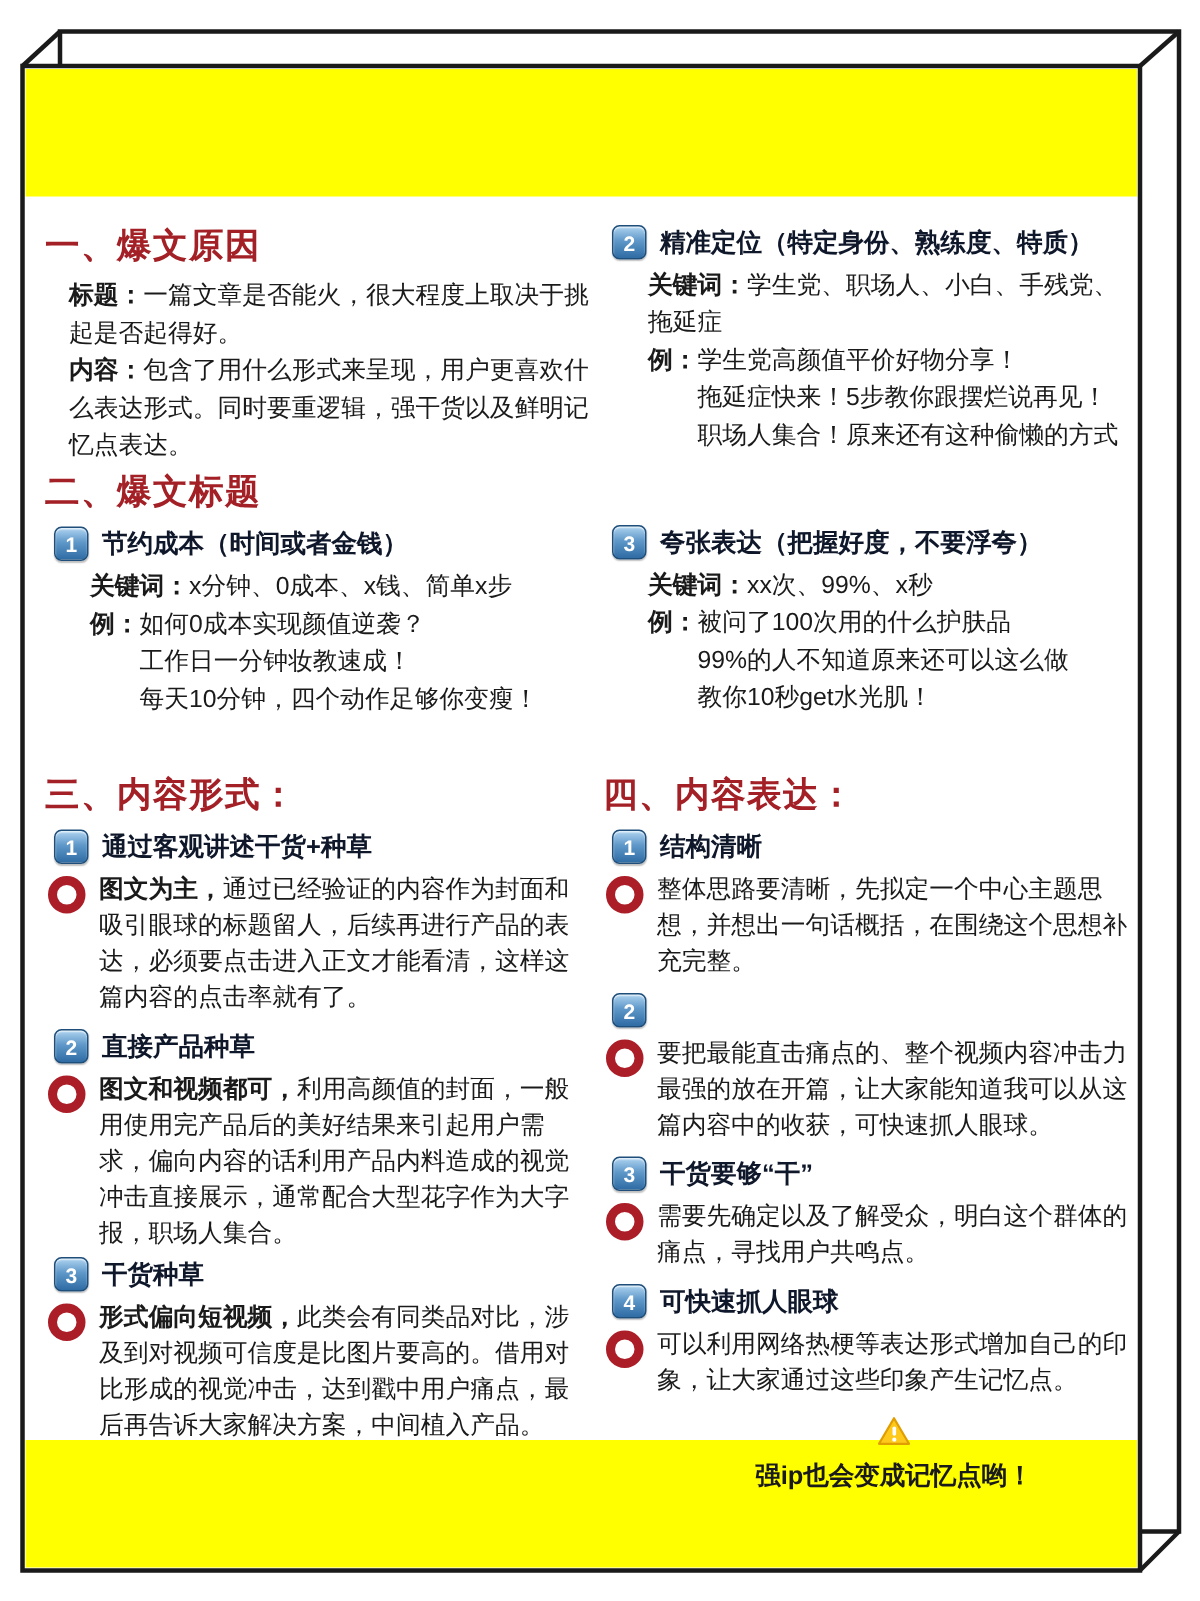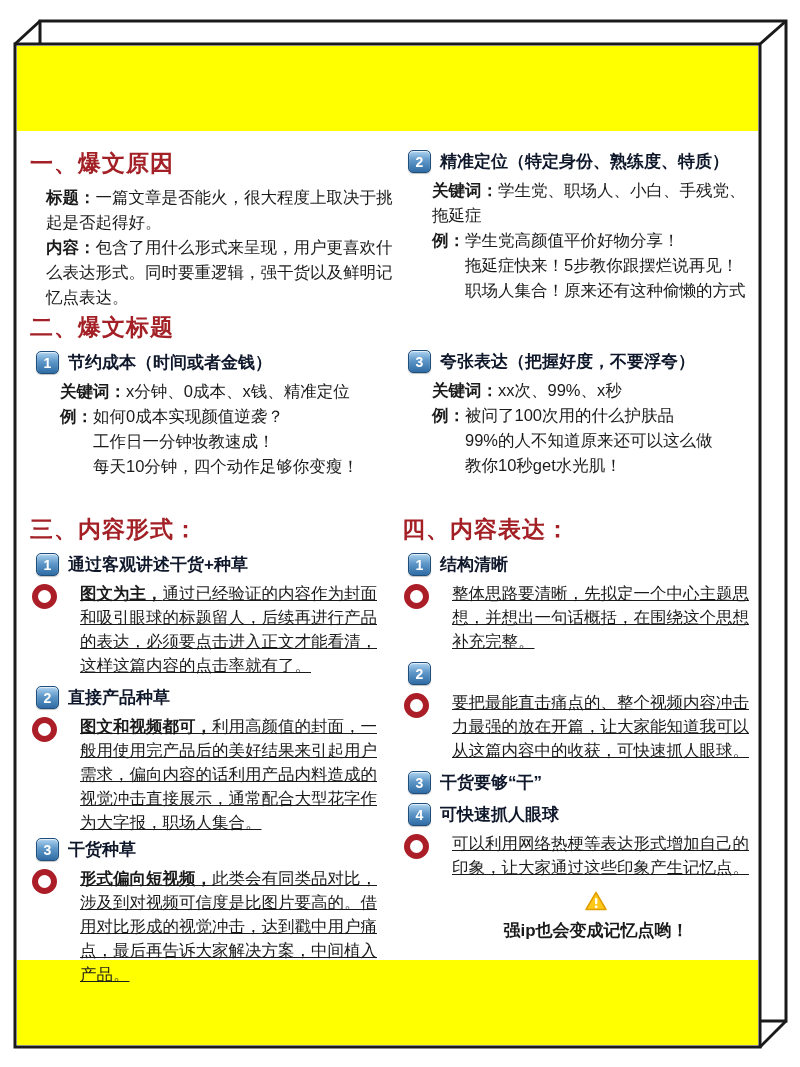--- a/index.html
+++ b/index.html
@@ -22,21 +22,21 @@
     border:1px solid #1e4e79;color:#fff;font-weight:bold;font-size:14px;
     display:flex;align-items:center;justify-content:center;
     box-shadow:inset 0 1px 1px rgba(255,255,255,.7),0 1px 1px rgba(0,0,0,.25);}
   .subhead{font-size:17px;font-weight:bold;color:#0f172a;}
 
   .kv{padding-left:30px;font-size:16.5px;line-height:25px;margin:1px 0;}
   .ex-row{display:flex;padding-left:30px;font-size:16.5px;line-height:25px;}
   .ex-label{font-weight:bold;flex:none;}
   .ex-lines{flex:1;}
 
-  .bullet{display:flex;gap:23px;margin:5px 0 9px 0;padding-left:2px;text-decoration:underline;}
+  .bullet{display:flex;gap:9px;margin:5px 0 9px 0;padding-left:2px;}
   .ring{flex:none;width:13px;height:13px;border:6px solid #AB1E28;border-radius:50%;
     background:#fff;margin-top:3px;}
   .bullet-text{font-size:16.5px;line-height:24px;}
 
   .warn-row{display:flex;align-items:center;gap:8px;padding-left:32px;margin-top:12px;
     font-size:17px;font-weight:bold;flex-direction:column;}
   .warn-icon{flex:none;}
 </style>
 </head>
 <body>
@@ -64,21 +64,21 @@
       <p style="margin:0;"><span class="lbl">内容：</span><span>包含了用什么形式来呈现，用户更喜欢什么表达形式。同时要重逻辑，强干货以及鲜明记忆点表达。</span></p>
     </div>
   </div>
 
   <div class="col col-left" style="top:312px;">
     <div class="h-main">二、爆文标题</div>
     <div class="subhead-row">
       <span class="badge">1</span>
       <span class="subhead">节约成本（时间或者金钱）</span>
     </div>
-    <p class="kv" style="margin:0;"><span class="lbl">关键词：</span><span>x分钟、0成本、x钱、精准定位</span></p>
+    <p class="kv" style="margin:0;"><span class="lbl">关键词：</span><span>x分钟、0成本、x钱、简单x步</span></p>
     <div class="ex-row">
       <span class="ex-label">例：</span>
       <div class="ex-lines">
         <div>如何0成本实现颜值逆袭？</div>
         <div>工作日一分钟妆教速成！</div>
         <div>每天10分钟，四个动作足够你变瘦！</div>
       </div>
     </div>
   </div>
 
@@ -162,20 +162,24 @@
     </div>
     <div class="bullet">
       <span class="ring"></span>
       <div class="bullet-text">要把最能直击痛点的、整个视频内容冲击力最强的放在开篇，让大家能知道我可以从这篇内容中的收获，可快速抓人眼球。</div>
     </div>
 
     <div class="subhead-row">
       <span class="badge">3</span>
       <span class="subhead">干货要够“干”</span>
     </div>
+    <div class="bullet">
+      <span class="ring"></span>
+      <div class="bullet-text">需要先确定以及了解受众，明白这个群体的痛点，寻找用户共鸣点。</div>
+    </div>
 
     <div class="subhead-row">
       <span class="badge">4</span>
       <span class="subhead">可快速抓人眼球</span>
     </div>
     <div class="bullet">
       <span class="ring"></span>
       <div class="bullet-text">可以利用网络热梗等表达形式增加自己的印象，让大家通过这些印象产生记忆点。</div>
     </div>
 

